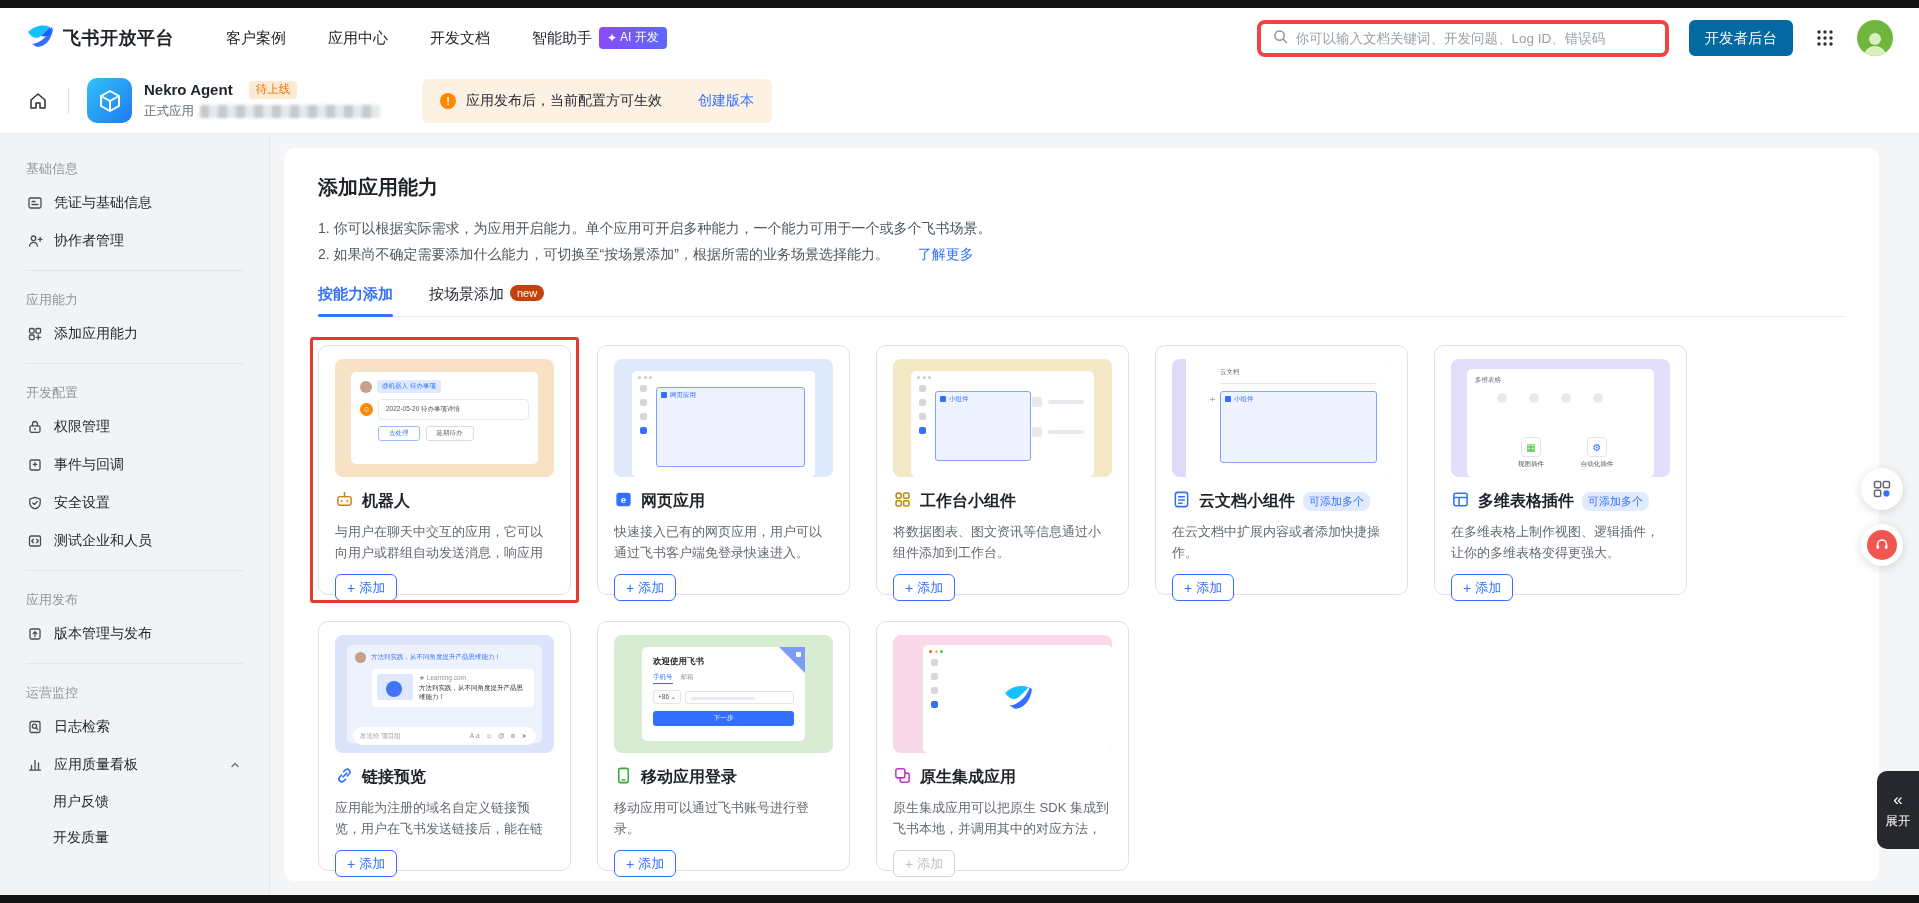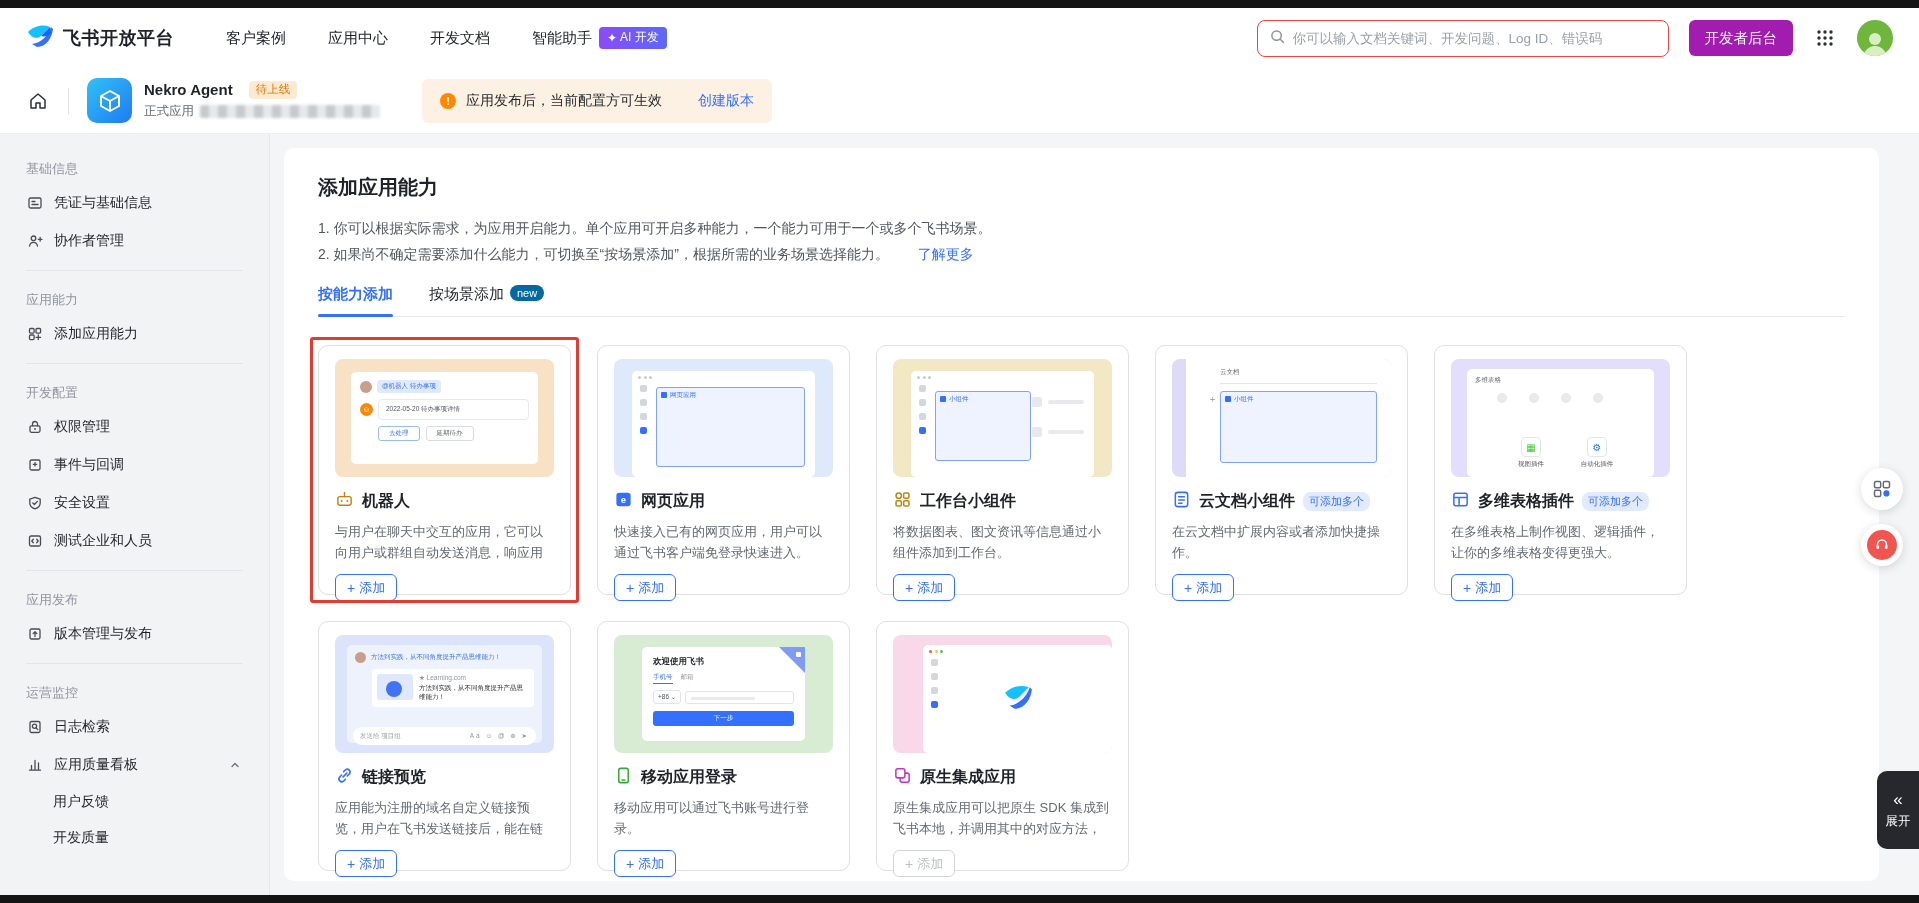--- a/index.html
+++ b/index.html
@@ -13,26 +13,26 @@
   
   .topnav { position:absolute; top:8px; left:0; width:1919px; height:60px; background:#fff;
     display:flex; align-items:center; padding:0 26px; }
   .logo { display:flex; align-items:center; gap:9px; cursor:pointer; }
   .logo-text { font-size:18px; font-weight:700; letter-spacing:.5px; }
   .nav-menu { display:flex; align-items:center; gap:42px; margin-left:52px; font-size:15px; }
   .nav-item { cursor:pointer; display:flex; align-items:center; gap:7px; }
   .ai-badge { background:linear-gradient(90deg,#8a4bf8,#5c68fa); color:#fff; font-size:12px;
     padding:2px 8px 3px; border-radius:4px; display:inline-flex; align-items:center; gap:3px; }
   .nav-right { margin-left:auto; display:flex; align-items:center; gap:20px; }
-  .searchbox { width:412px; height:37px; border:1px solid #ef4444; border-radius:8px;
+  .searchbox { width:412px; height:37px; border:4px solid #ef4444; border-radius:8px;
     display:flex; align-items:center; padding:0 12px; gap:8px; background:#fff; }
   .searchbox input { border:none; outline:none; flex:1; font-size:13.5px; color:#1f2329;
     font-family:inherit; background:transparent; }
   .searchbox input::placeholder { color:#9aa0a8; }
-  .console-btn { height:36px; padding:0 16px; background:#a21caf; color:#fff; border:none;
+  .console-btn { height:36px; padding:0 16px; background:#0369a1; color:#fff; border:none;
     border-radius:6px; font-size:14.5px; font-family:inherit; cursor:pointer; }
   .apps-grid-btn { width:24px; height:24px; display:flex; align-items:center; justify-content:center; cursor:pointer; }
   .avatar { width:36px; height:36px; border-radius:50%; background:#6fb63c; overflow:hidden; cursor:pointer;
     display:flex; align-items:flex-end; justify-content:center; }
 
   
   .app-header { position:absolute; top:68px; left:0; width:1919px; height:66px; background:#fff;
     display:flex; align-items:center; padding:0 26px; border-bottom:1px solid #eceef1; }
   .home-btn { width:24px; height:24px; display:flex; align-items:center; justify-content:center; cursor:pointer; }
   .vdiv { width:1px; height:26px; background:#dde0e4; margin:0 18px; }
@@ -71,21 +71,21 @@
   .page-title { font-size:20px; font-weight:600; margin-bottom:14px; }
   .page-desc { font-size:14px; color:#51565f; line-height:26px; }
   .link { color:#3370ff; cursor:pointer; text-decoration:none;margin-left:25px; }
 
   .tabs { display:flex; gap:36px; margin-top:18px; border-bottom:1px solid #e8eaed; }
   .tab { padding-bottom:12px; font-size:15px; cursor:pointer; position:relative;
     display:flex; align-items:flex-start; gap:6px; }
   .tab.active { color:#3370ff; font-weight:600; }
   .tab.active::after { content:""; position:absolute; left:0; right:0; bottom:-1px; height:3px;
     background:#3370ff; border-radius:2px; }
-  .new-badge { background:#0369a1; color:#fff; font-size:11px; padding:1.5px 7px 2.5px;
+  .new-badge { background:#c2410c; color:#fff; font-size:11px; padding:1.5px 7px 2.5px;
     border-radius:9px; font-weight:400; }
 
   
   .cards-grid { margin-top:28px; display:grid; grid-template-columns:repeat(5,253px); gap:26px; }
   .card { width:253px; height:250px; border:1px solid #dee0e3; border-radius:10px; background:#fff;
     padding:13px 16px 14px; position:relative; }
   .card-annotated::after { content:""; position:absolute; inset:-9px; border:3px solid #e23c32;
     border-radius:3px; pointer-events:none; }
   .illu { height:118px; border-radius:8px; margin-bottom:13px; position:relative; overflow:hidden; }
   .card-title { display:flex; align-items:center; gap:8px; font-size:16px; font-weight:600; }

